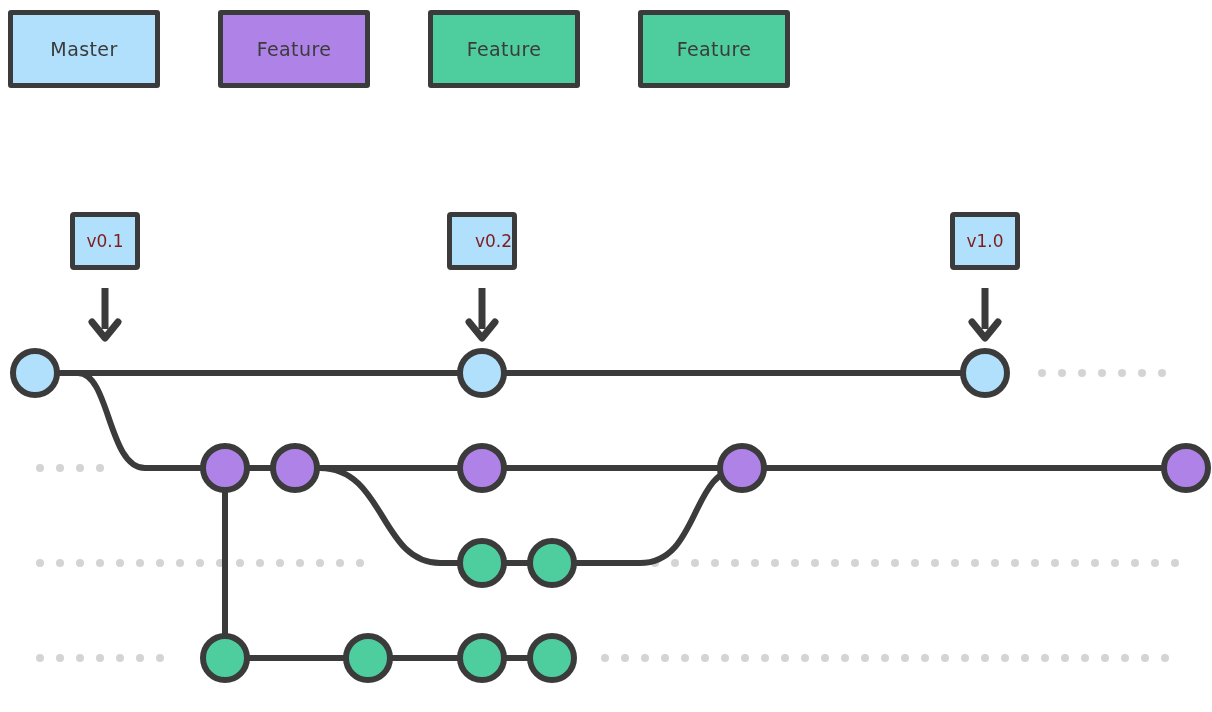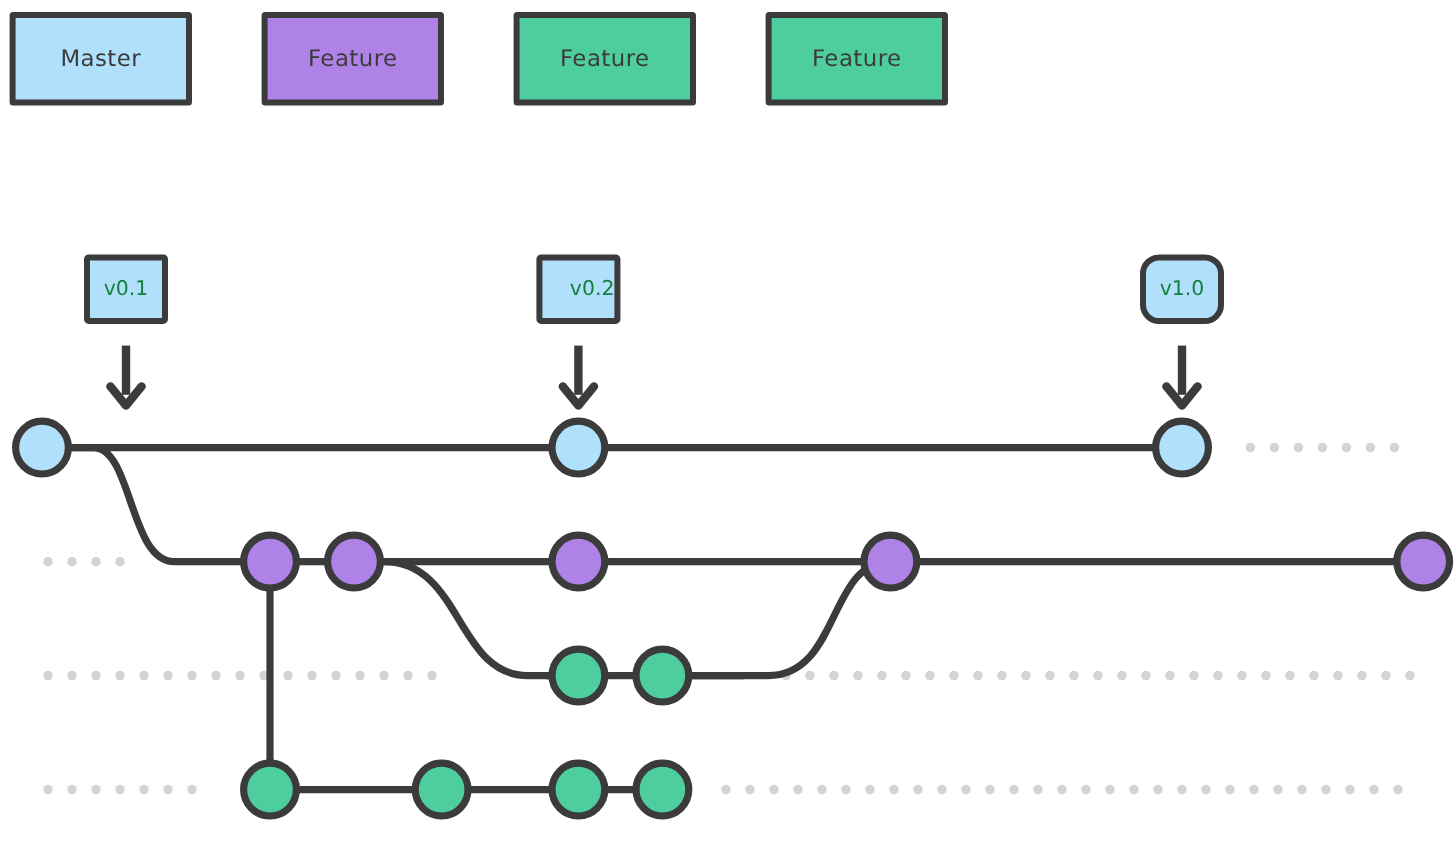--- a/index.html
+++ b/index.html
@@ -38,21 +38,21 @@
 
   .tag-box {
     position: absolute;
     box-sizing: border-box;
     border: 5px solid #3b3b3b;
     border-radius: 4px;
     display: flex;
     align-items: center;
     justify-content: center;
     font-size: 17px;
-    color: #15803d;
+    color: #7f1d1d;
   }
 
   .svg-layer {
     position: absolute;
     left: 0;
     top: 0;
     width: 1212px;
     height: 712px;
     pointer-events: none;
   }
@@ -78,21 +78,21 @@
       </div>
     </div>
 
   <div id="tags-layer">
       <div class="tag-box" style="left: 70px; top: 212px; width: 70px; height: 58px; background: rgb(176, 224, 251);">
         <span>v0.1</span>
       </div>
       <div class="tag-box" style="left: 447px; top: 212px; width: 70px; height: 58px; background: rgb(176, 224, 251); justify-content: flex-end;">
         <span>v0.2</span>
       </div>
-      <div class="tag-box" style="left: 950px; top: 212px; width: 70px; height: 58px; background: rgb(176, 224, 251); border-radius: 16px;">
+      <div class="tag-box" style="left: 950px; top: 212px; width: 70px; height: 58px; background: rgb(176, 224, 251);">
         <span>v1.0</span>
       </div>
     </div>
 
   <svg class="svg-layer" viewBox="0 0 1212 712" width="1212" height="712" xmlns="http://www.w3.org/2000/svg">
     <g id="dots-group">
         <circle cx="40" cy="468" r="4" fill="#d4d4d4"></circle>
         <circle cx="60" cy="468" r="4" fill="#d4d4d4"></circle>
         <circle cx="80" cy="468" r="4" fill="#d4d4d4"></circle>
         <circle cx="100" cy="468" r="4" fill="#d4d4d4"></circle>

